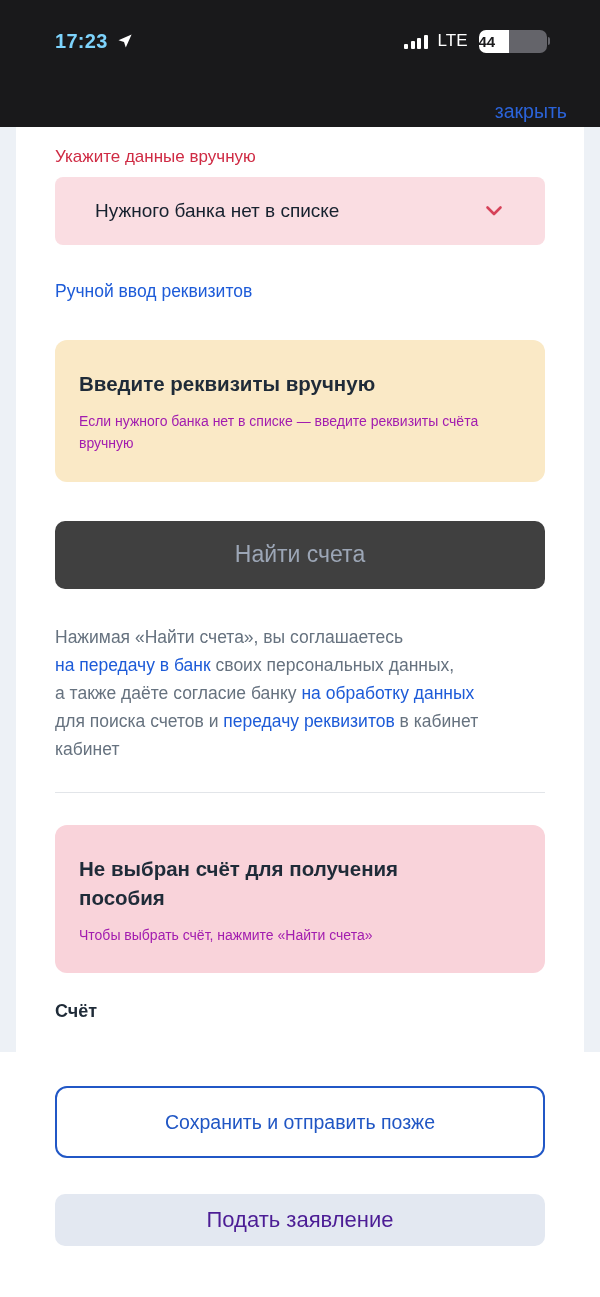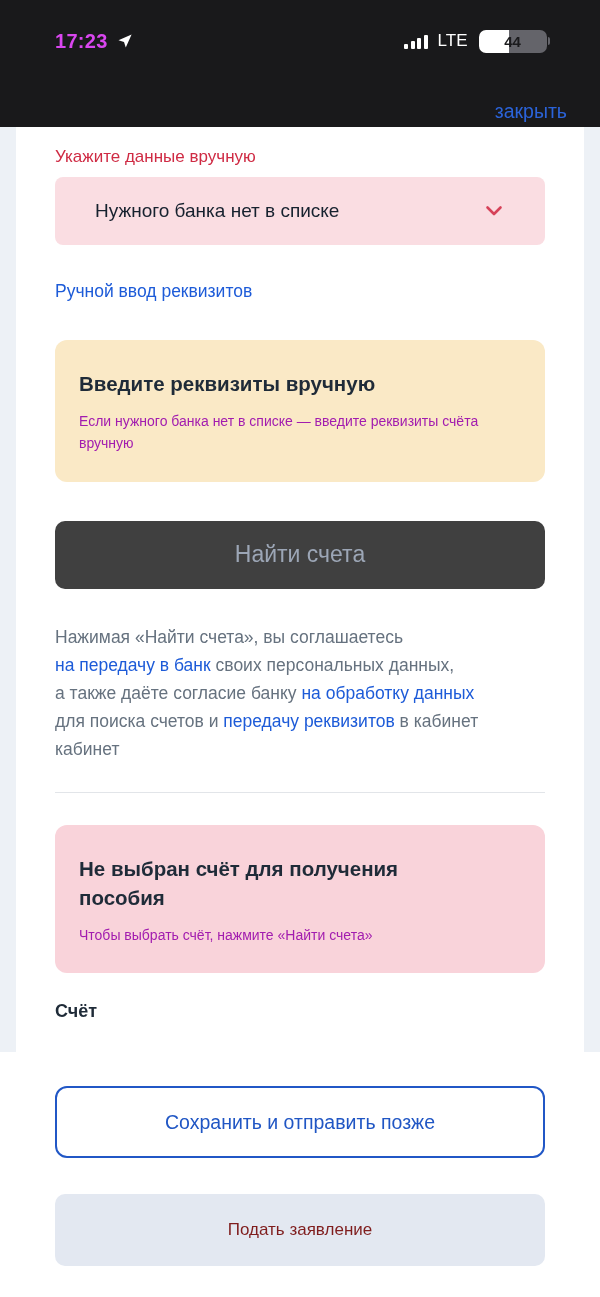--- a/index.html
+++ b/index.html
@@ -6,33 +6,33 @@
   .screen{
     width:600px;height:1297px;margin:0 auto;position:relative;overflow:hidden;
     background:#ffffff;font-family:"Liberation Sans",sans-serif;
     -webkit-font-smoothing:antialiased;
   }
   
   .top-dark{height:127px;background:#19191b;box-sizing:border-box;}
   .statusbar{height:50px;display:flex;justify-content:space-between;align-items:center;
     padding:16px 50px 0 55px;}
   .sb-left{display:flex;align-items:center;gap:8px;}
-  .sb-time{color:#d946ef;font-size:20px;font-weight:700;letter-spacing:.3px;}
+  .sb-time{color:#7dd3fc;font-size:20px;font-weight:700;letter-spacing:.3px;}
   .sb-right{display:flex;align-items:center;gap:8px;}
   .sig-bars{display:flex;align-items:flex-end;gap:2.5px;height:15px;}
   .sig-bars i{display:block;width:4px;background:#ffffff;border-radius:1px;}
   .sig-bars i:nth-child(1){height:5px;}
   .sig-bars i:nth-child(2){height:8px;}
   .sig-bars i:nth-child(3){height:11px;}
   .sig-bars i:nth-child(4){height:14px;}
   .sb-net{color:#ffffff;font-size:17px;font-weight:500;margin-left:2px;}
   .battery{display:flex;align-items:center;margin-left:3px;}
   .battery-body{width:68px;height:23px;border-radius:7px;overflow:hidden;
     background:linear-gradient(90deg,#ffffff 0 44%,#64646a 44% 100%);
-    display:flex;align-items:center;justify-content:center;}
+    display:flex;align-items:center;justify-content:flex-start;}
   .battery-body span{font-size:15px;font-weight:700;color:#1b1b1d;}
   .battery-nub{width:2.5px;height:8px;background:#64646a;border-radius:0 2px 2px 0;margin-left:1px;}
   .appbar{height:77px;display:flex;justify-content:flex-end;align-items:center;
     padding:14px 33px 0 33px;box-sizing:border-box;}
   .close-link{color:#2b63d9;font-size:19.5px;font-weight:500;cursor:pointer;}
   
   .scroll-area{height:925px;background:#edf1f6;}
   .sheet{margin:0 16px;height:100%;background:#ffffff;box-sizing:border-box;
     padding:20px 39px 0 39px;overflow:hidden;}
   .section-label{color:#cf2b44;font-size:17px;line-height:20px;}
@@ -51,21 +51,21 @@
     border-radius:10px;cursor:default;user-select:none;}
   .btn-find{margin-top:39px;height:68px;background:#404040;color:#9ca6b6;font-size:23px;}
   .consent{margin-top:34px;font-size:17.5px;line-height:28px;color:#66727f;}
   .consent a{color:#1d5bd8;text-decoration:none;cursor:pointer;white-space:nowrap;}
   .divider{margin-top:29px;border-top:1px solid #e2e5e9;height:0;}
   .account-label{margin-top:28px;font-size:18px;font-weight:700;color:#1f2b38;}
   
   .footer{height:245px;background:#ffffff;box-sizing:border-box;padding:34px 55px 0 55px;}
   .btn-outline{height:72px;border:2px solid #2157c6;border-radius:12px;background:#ffffff;
     color:#2056c4;font-size:19.5px;cursor:pointer;}
-  .btn-submit{margin-top:36px;height:72px;background:#e3e8f1;color:#7f1d1d;font-size:17px;}
+  .btn-submit{margin-top:36px;height:52px;background:#e3e8f1;color:#4c1d95;font-size:22px;}
 </style>
 </head>
 <body>
 
 <div class="screen">
 
   <div class="top-dark">
     <div class="statusbar">
       <div class="sb-left">
         <span class="sb-time">17:23</span>

